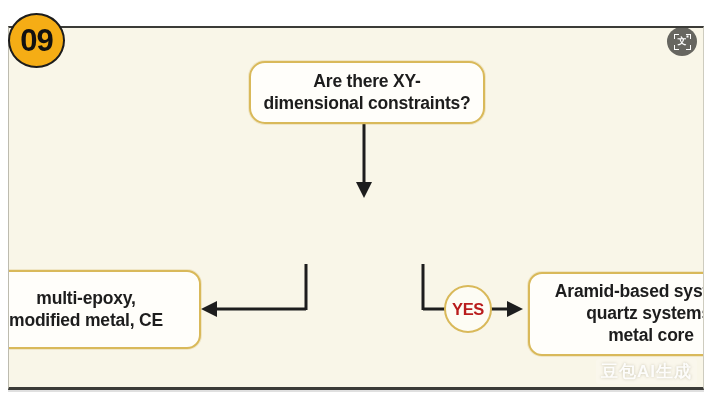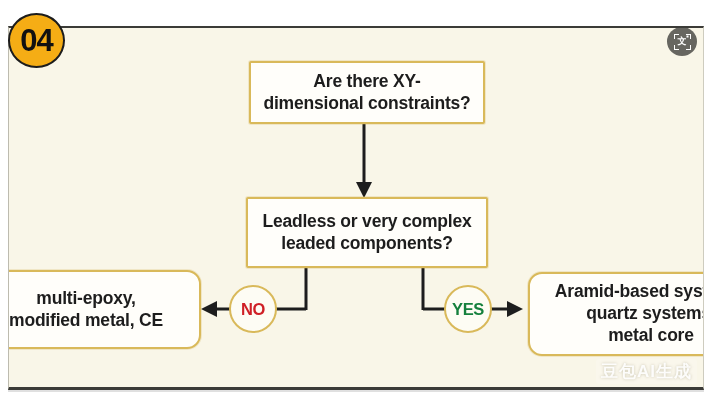--- a/index.html
+++ b/index.html
@@ -15,41 +15,41 @@
     border-top:2px solid #3b3b37;
     border-bottom:3px solid #3b3b37;
     border-left:1px solid rgba(80,80,70,.35);
     border-right:1px solid rgba(80,80,70,.25);
     box-shadow:0 2px 0 rgba(0,0,0,.12);
     overflow:hidden;
   }
   
   .node{
     position:absolute;background:#fffefa;
-    border:2px solid #d9b95a;border-radius:2px;
+    border:2px solid #d9b95a;border-radius:16px;
     display:flex;align-items:center;justify-content:center;
     color:#1d1d1d;font-weight:bold;text-align:center;
     box-shadow:0 0 0 1px rgba(217,185,90,.25);
   }
   .node-text{white-space:pre-line;font-size:17.5px;line-height:1.24;letter-spacing:-0.2px;}
   .node-q1{left:240px;top:33px;width:232px;height:59px;}
   .node-q2{left:237px;top:169px;width:238px;height:67px;}
   .node-left{left:-38px;top:242px;width:226px;height:75px;border-radius:14px;}
   .node-right{left:519px;top:244px;width:242px;height:80px;border-radius:14px;}
   
   .connectors{position:absolute;left:0;top:0;width:694px;height:359px;}
   
   .decision{
     position:absolute;width:44px;height:44px;border-radius:50%;
     background:#fdfcf4;border:2px solid #d9b95a;
     display:flex;align-items:center;justify-content:center;
     font-weight:bold;font-size:16.5px;letter-spacing:-0.3px;
   }
   .decision-no{left:220px;top:257px;color:#cf1f26;}
-  .decision-yes{left:435px;top:257px;color:#15803d;}
+  .decision-yes{left:435px;top:257px;color:#b91c1c;}
   
   .badge{
     position:absolute;left:8px;top:13px;width:57px;height:55px;
     background:#f5ad15;border:2.5px solid #1c1c1c;border-radius:50%;
     display:flex;align-items:center;justify-content:center;
     font-weight:bold;font-size:31px;color:#111;letter-spacing:-1px;
     box-sizing:border-box;z-index:5;
   }
   
   .extract-btn{
@@ -98,48 +98,41 @@
         <polygon points="208,273 208,289 192,281"></polygon>
         <polygon points="498,273 498,289 514,281"></polygon>
       </g>
     </svg>
 
     <div class="node node-q1">
       <div class="node-text">Are there XY-
 dimensional constraints?</div>
     </div>
 
-    <div class="node node-q2">
-      <div class="node-text">Leadless or very complex
-leaded components?</div>
-    </div>
 
     <div class="node node-left">
       <div class="node-text">multi-epoxy,
 modified metal, CE</div>
     </div>
 
     <div class="node node-right">
       <div class="node-text">Aramid-based systems,
 quartz systems,
 metal core</div>
     </div>
 
-    <div class="decision decision-no">
-      <span>NO</span>
-    </div>
     <div class="decision decision-yes">
       <span>YES</span>
     </div>
 
     <div class="watermark">豆包AI生成</div>
   </div>
 
   <div class="badge">
-    <span>04</span>
+    <span>09</span>
   </div>
 
   <div class="extract-btn">
     <span class="extract-glyph">
       <i class="corner-tl"></i>
       <i class="corner-tr"></i>
       <i class="corner-bl"></i>
       <i class="corner-br"></i>
       <span>文</span>
     </span>

